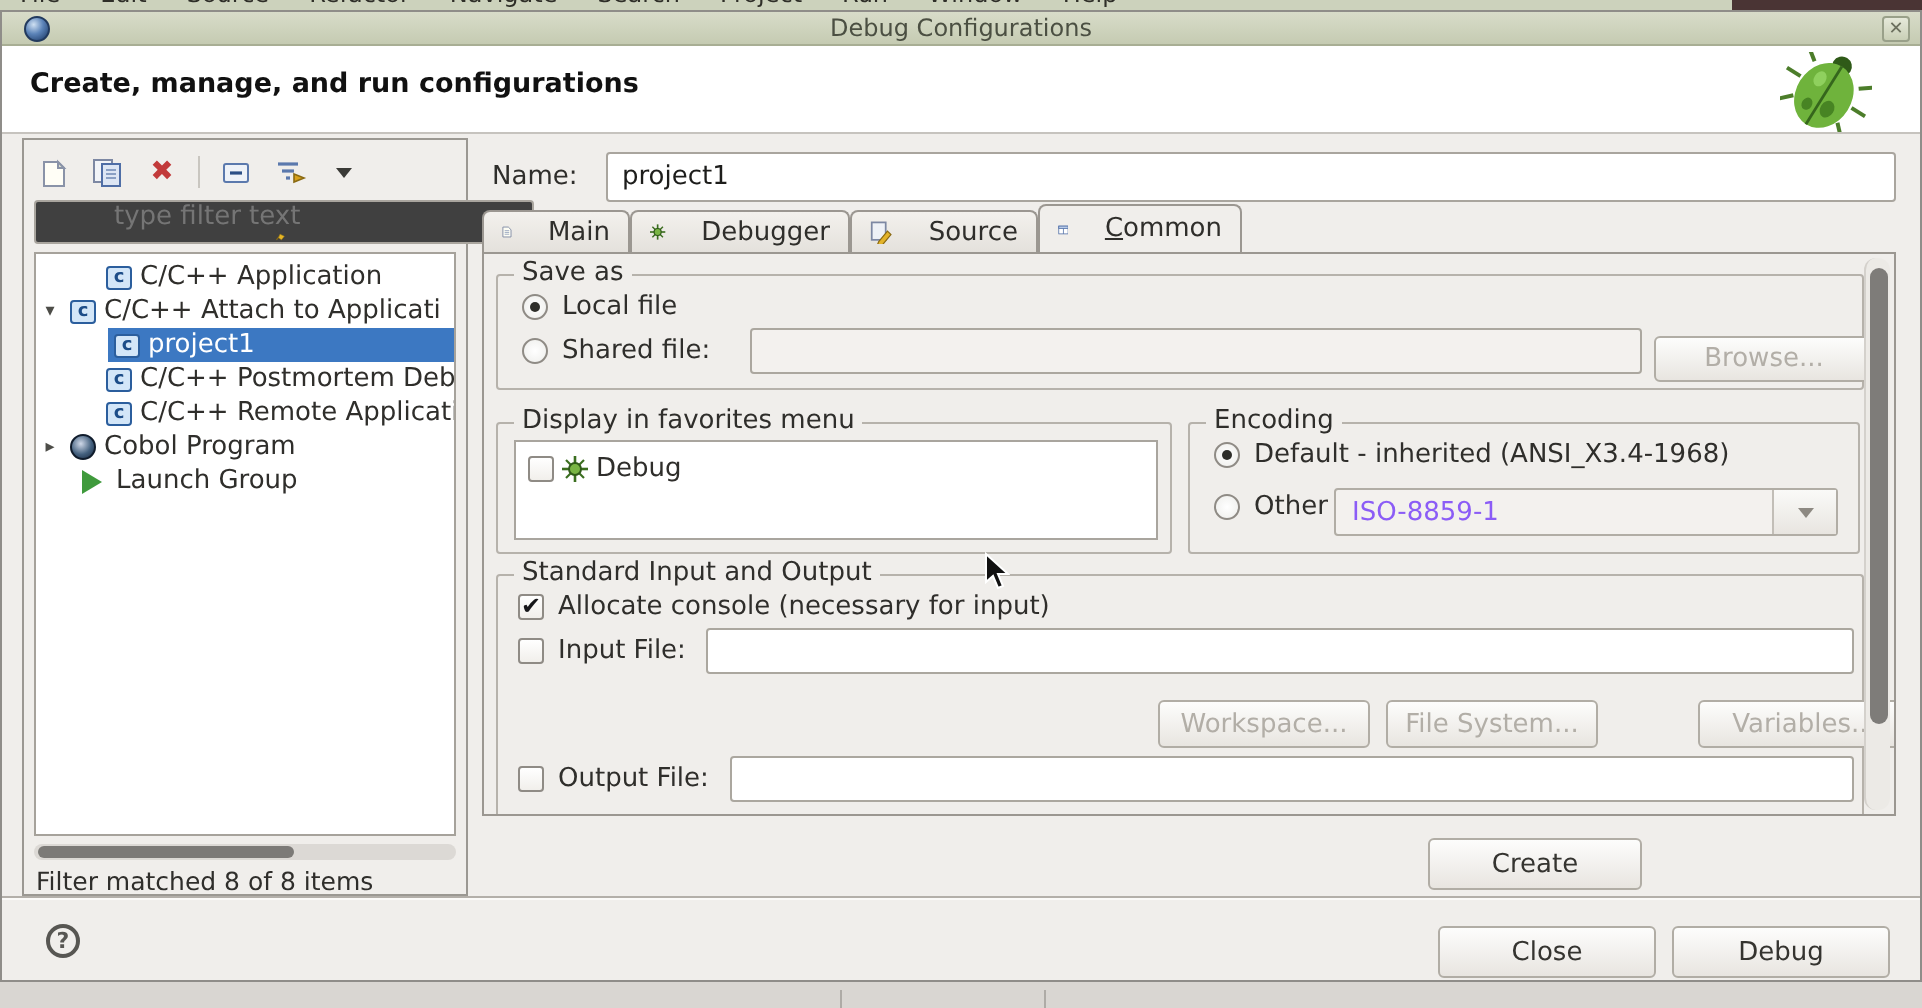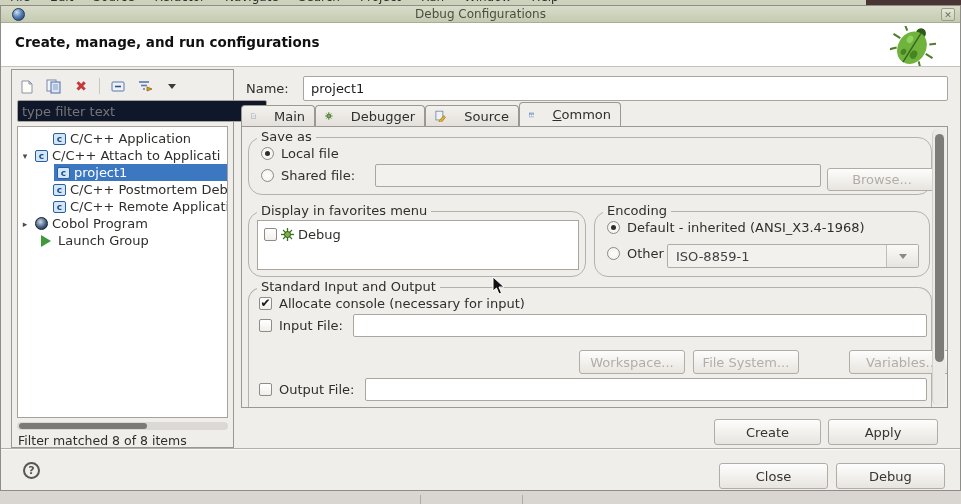--- a/index.html
+++ b/index.html
@@ -38,21 +38,21 @@
   
   .lpanel { position:absolute; left:10px; top:63px; width:223px; height:379px;
     border:1px solid #9b9892; background:#f0eeeb; }
   .ltoolbar { position:absolute; left:6px; top:4px; height:24px; display:flex; align-items:center; gap:9px; }
   .tbi { width:18px; height:18px; display:flex; align-items:center; justify-content:center; }
   .tbsep { width:1px; height:16px; background:#c9c6c0; }
   .del-x { color:#c23a3a; font-weight:bold; font-size:14px; line-height:1; }
   .caret-down { width:0; height:0; border-left:4px solid transparent; border-right:4px solid transparent;
     border-top:5px solid #3a3a36; }
   .filterbox { position:absolute; left:5px; top:30px; width:250px; height:22px;
-    background:#0f172a; border:1px solid #a9a59e; border-radius:2px; display:flex; align-items:center; }
+    background:#404040; border:1px solid #a9a59e; border-radius:2px; display:flex; align-items:center;flex-direction:column; }
   .filterbox input { flex:1; border:none; outline:none; background:transparent;
     font:13px "DejaVu Sans", sans-serif; color:#9a968f; padding:0 4px; min-width:0; }
   .treebox { position:absolute; left:5px; top:56px; width:211px; height:292px;
     background:#fff; border:1px solid #a6a29b; overflow:hidden; }
   .trow { position:relative; height:17px; display:flex; align-items:center; white-space:nowrap; }
   .texp { width:14px; text-align:center; font-size:9px; color:#4d4d48; flex:0 0 14px; }
   .tind { flex:0 0 18px; }
   .tsel-wrap { display:flex; align-items:center; gap:4px; height:17px; padding:0 3px; flex:1; overflow:hidden; }
   .trow.sel .tsel-wrap { background:#3c78c2; color:#fff; }
   .cicon { width:13px; height:12px; background:#d3e6f8; border:1px solid #2b5e9d; border-radius:2px;
@@ -72,21 +72,21 @@
     padding:0 7px; color:#1d1d1b; outline:none; }
 
   .tab { position:absolute; height:21px; top:99px; display:flex; align-items:center; gap:18px; padding:0 9px;
     border:1px solid #9b9791; border-bottom:none; border-radius:4px 4px 0 0;
     background:linear-gradient(#f3f1ed,#e4e1dc); font-size:13px; color:#2f2e2b; z-index:1; }
   .tab.active { top:96px; height:24px; background:#f0eeeb; z-index:3; }
   .tabicon { width:13px; height:12px; display:inline-block; }
 
   .content { position:absolute; left:240px; top:120px; width:707px; height:282px;
     border:1px solid #9b9791; background:#f0eeeb; overflow:hidden; z-index:2; }
-  .grp { position:absolute; border:1px solid #b6b2ab; border-radius:14px; }
+  .grp { position:absolute; border:1px solid #b6b2ab; border-radius:2px; }
   .grp-title { position:absolute; top:-9px; left:8px; background:#f0eeeb; padding:0 4px; font-size:13px; color:#2f2e2b; }
   .ctl-row { position:absolute; display:flex; align-items:center; gap:7px; }
 
   .rb { width:13px; height:13px; border:1px solid #8f8b85; border-radius:50%;
     background:radial-gradient(#ffffff,#ededea); display:inline-flex; align-items:center; justify-content:center; flex:0 0 13px; }
   .rb.sel::after { content:""; width:5px; height:5px; border-radius:50%; background:#2e2e2a; }
   .cb { width:13px; height:13px; border:1px solid #8f8b85; border-radius:2px;
     background:linear-gradient(#ffffff,#f1efeb); display:inline-flex; align-items:center; justify-content:center;
     font-size:12px; color:#17171a; flex:0 0 13px; }
   .cb.checked::after { content:"\2714"; margin-top:-2px; }
@@ -98,21 +98,21 @@
   .btn { position:absolute; display:flex; align-items:center; justify-content:center;
     background:linear-gradient(#fdfdfc,#e8e5e0); border:1px solid #b1ada5; border-radius:3px;
     font-size:13px; color:#353430; }
   .btn.disabled { color:#b2aea7; }
 
   .listbox { position:absolute; background:#fff; border:1px solid #a9a59e; }
   .bugico { display:inline-block; }
 
   .combo { position:absolute; height:24px; background:#f3f1ee; border:1px solid #b1ada5; border-radius:2px;
     display:flex; align-items:center; }
-  .combo .cval { flex:1; padding:0 8px; color:#404040; }
+  .combo .cval { flex:1; padding:0 8px; color:#8b5cf6; }
   .combo .cbtn { width:32px; height:100%; border-left:1px solid #c2beb7; display:flex; align-items:center; justify-content:center;
     background:linear-gradient(#fafaf8,#e8e5e0); }
   .combo .cbtn .tri { width:0; height:0; border-left:4px solid transparent; border-right:4px solid transparent;
     border-top:5px solid #8d8982; }
 
   .vscroll { position:absolute; right:2px; top:2px; width:13px; height:276px; background:#eceae6;
     border-left:1px solid #d4d1cc; border-radius:6px; }
   .vscroll .thumb { position:absolute; left:2px; top:5px; width:9px; height:228px; background:#7e7c79; border-radius:5px; }
 
   .sep-bottom { position:absolute; left:0; top:442px; right:0; height:2px;
@@ -398,21 +398,20 @@
         
       </div>
     </div>
 
     <div class="vscroll">
       <div class="thumb"></div>
     </div>
   </div>
 
   <div class="btn" style="left:713px; top:413px; width:107px; height:26px;">Create</div>
-  <div class="btn" style="left:827px; top:413px; width:110px; height:26px;">Apply</div>
 
   <div class="sep-bottom"></div>
 
   <div class="helpcircle">?</div>
   <div class="btn" style="left:718px; top:457px; width:109px; height:26px;">Close</div>
   <div class="btn" style="left:835px; top:457px; width:109px; height:26px;">Debug</div>
 </div>
 
 <div class="deskline" style="left:420px;"></div>
 <div class="deskline" style="left:522px;"></div>

